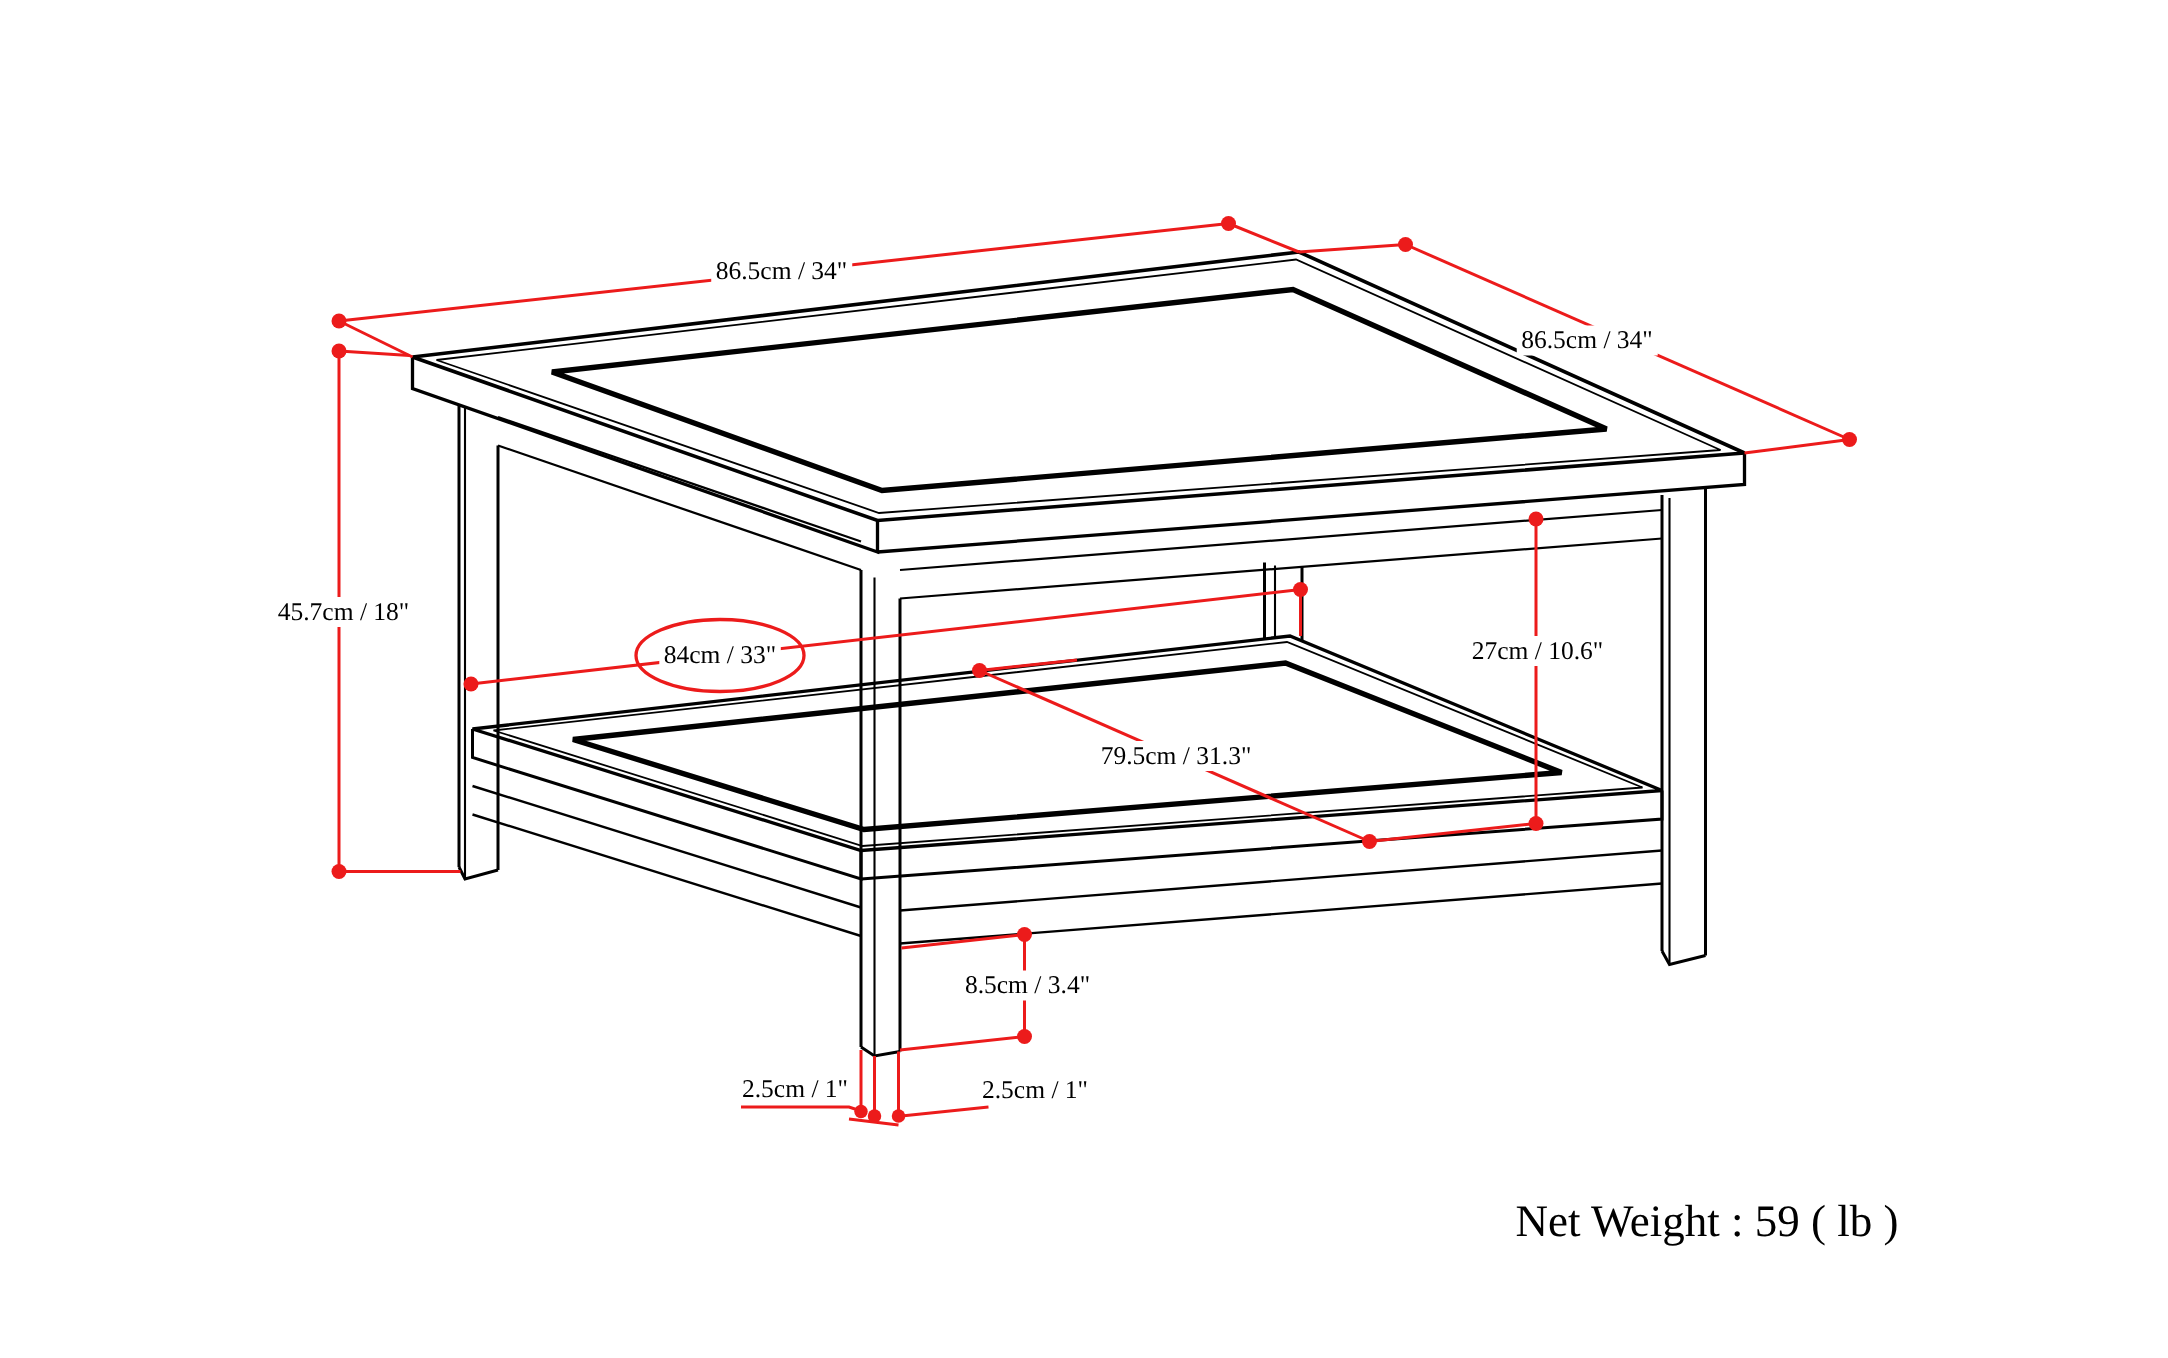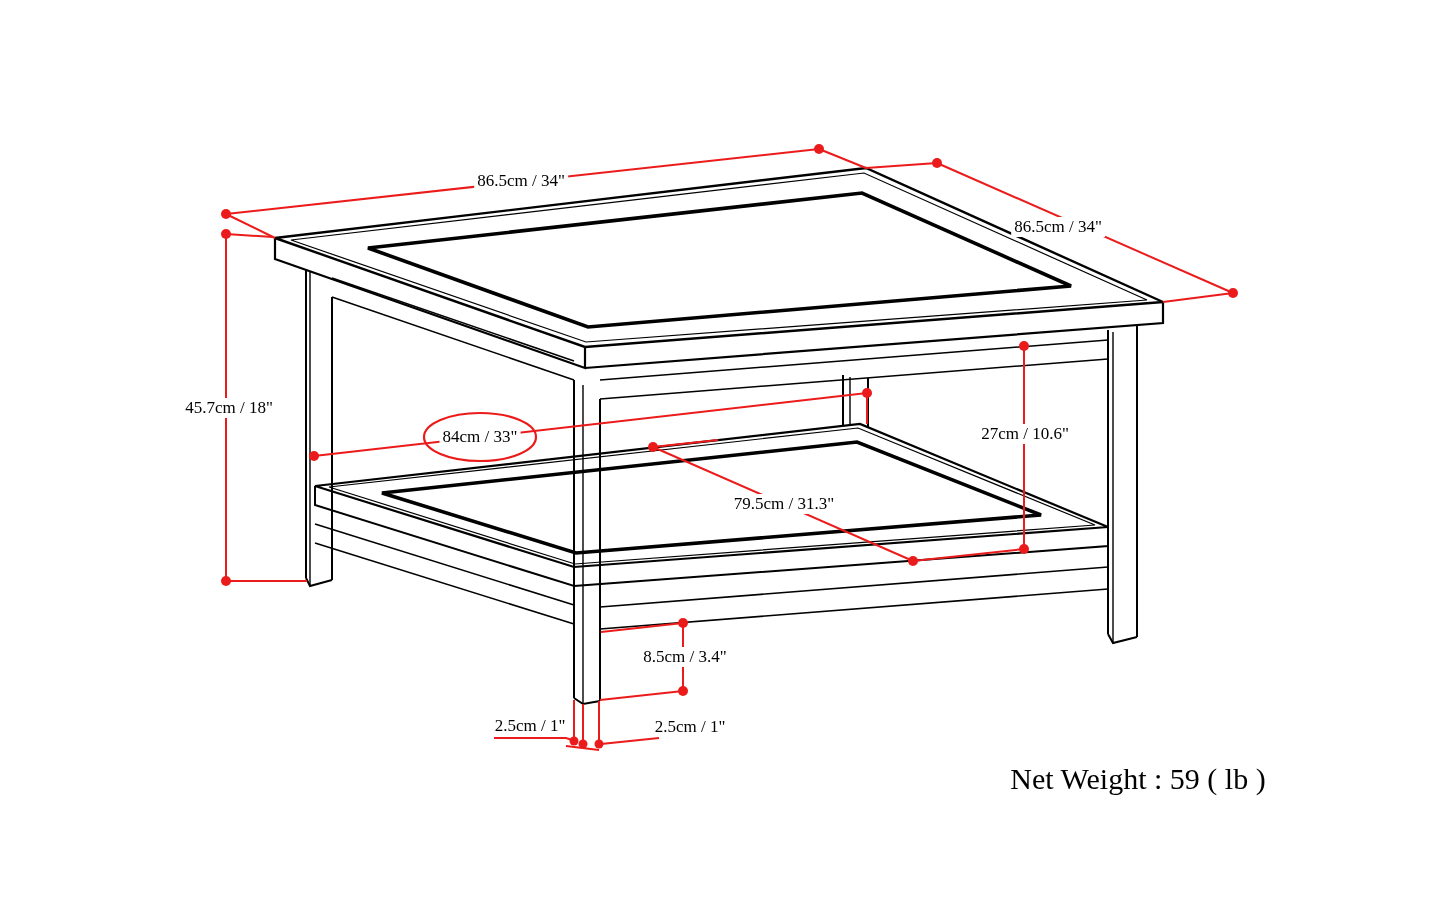--- a/index.html
+++ b/index.html
@@ -2,21 +2,21 @@
 <html><head>
 <meta charset="utf-8">
 <style>
   html,body{margin:0;padding:0;background:#ffffff;}
   #stage{position:relative;width:1445px;height:905px;background:#ffffff;overflow:hidden;
          font-family:"Liberation Serif","DejaVu Serif",serif;}
   #drawing{position:absolute;left:0;top:0;}
   .dim-label{position:absolute;transform:translate(-50%,-50%);background:#ffffff;
              font-size:17px;line-height:20px;color:#000;padding:0 3px;white-space:nowrap;}
   .dim-label.no-bg{background:transparent;}
-  #net-weight{position:absolute;transform:translate(-50%,-50%);font-size:30px;color:#000;white-space:nowrap;}
+  #net-weight{position:absolute;transform:translate(-50%,-50%);font-size:30px;color:#000;white-space:nowrap;margin-top:36px;}
 </style>
 </head>
 <body>
 
 <div id="stage">
 
   <svg id="drawing" width="1445" height="905" viewBox="0 0 1445 905" fill="none" stroke-linecap="butt" stroke-linejoin="miter">
 
     <g stroke="#000000">
 

